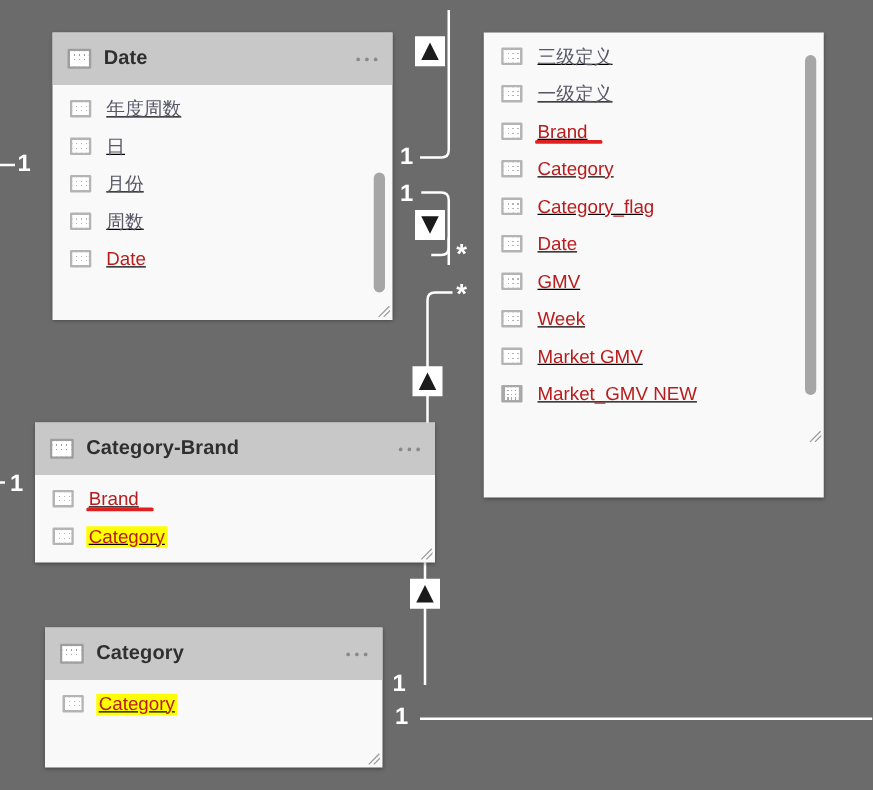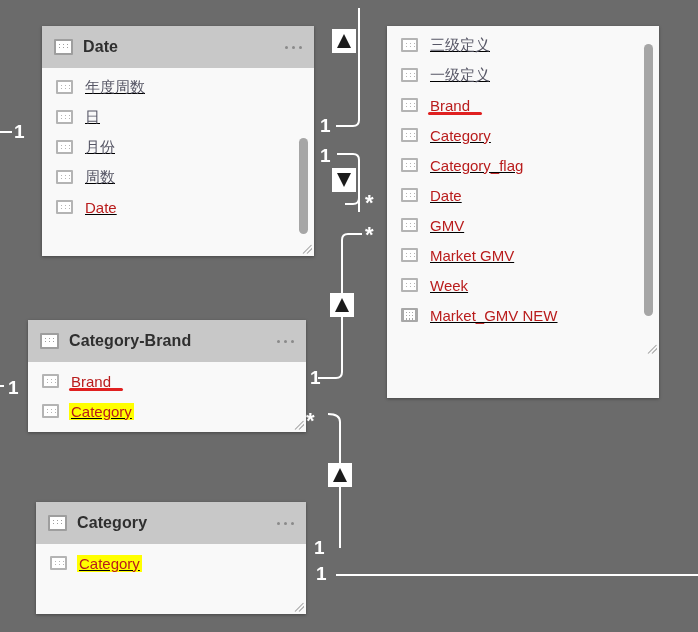--- a/index.html
+++ b/index.html
@@ -300,36 +300,36 @@
       <div class="row">
         <span class="ico"></span>
         <span class="row-label">Date</span>
       </div>
       <div class="row">
         <span class="ico"></span>
         <span class="row-label">GMV</span>
       </div>
       <div class="row">
         <span class="ico"></span>
+        <span class="row-label">Week</span>
+      </div>
+      <div class="row">
+        <span class="ico"></span>
         <span class="row-label">Market GMV</span>
-      </div>
-      <div class="row">
-        <span class="ico"></span>
-        <span class="row-label">Week</span>
       </div>
       <div class="row">
         <span class="ico measure"></span>
         <span class="row-label">Market_GMV NEW</span>
       </div>
       <div class="sbar" style="top:18px; height:272px;"></div>
       <div class="grip"></div>
     </div>
   </div>
 
-  <div class="tbl" id="tbl-cb" style="left:28px; top:320px; width:278px; height:112px;">
+  <div class="tbl" id="tbl-cb" style="left:28px; top:338px; width:320px; height:112px;">
     <div class="tbl-head">
       <span class="ico hdr"></span>
       <span class="tbl-title">Category-Brand</span>
       <span class="ellipsis">
           <i></i>
           <i></i>
           <i></i>
         </span>
     </div>
     <div class="tbl-body" style="height:70px;">

